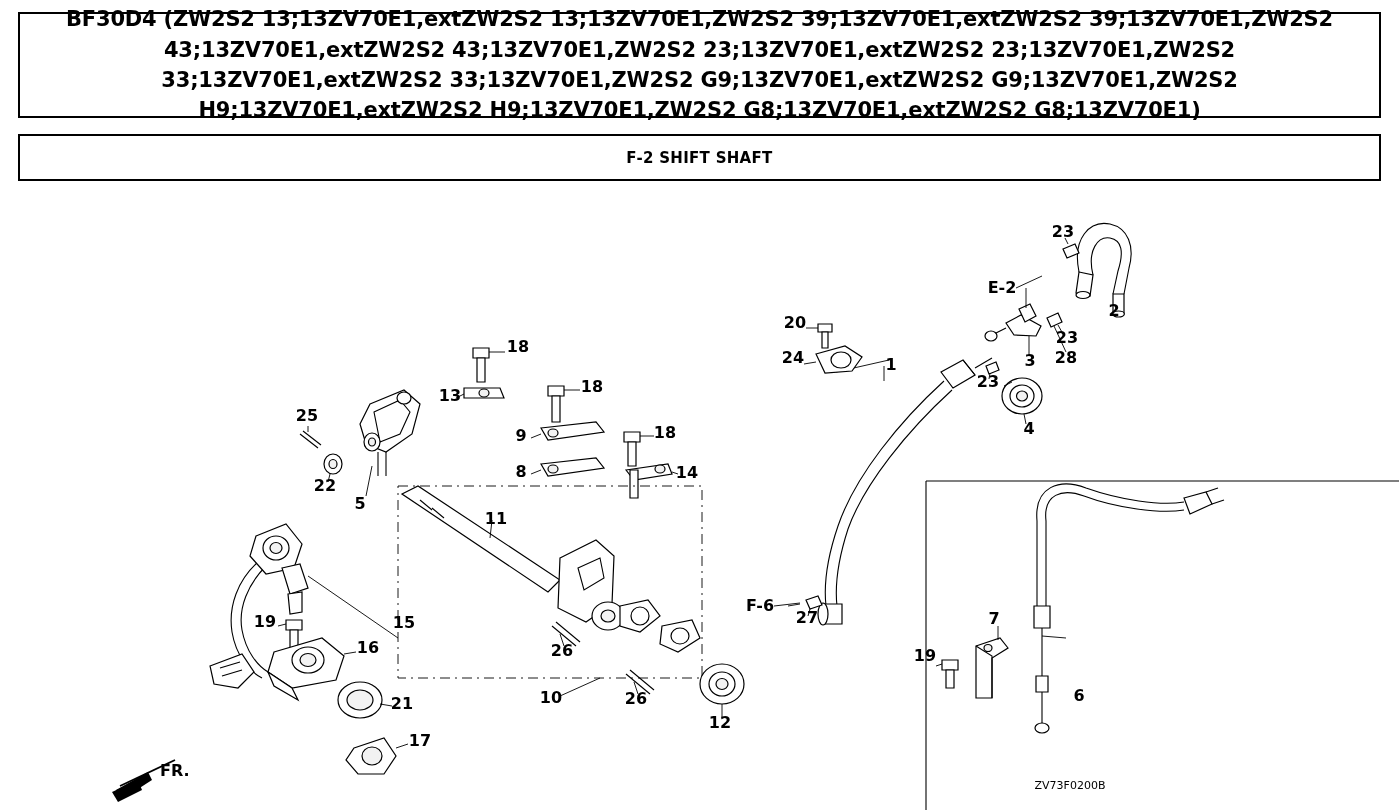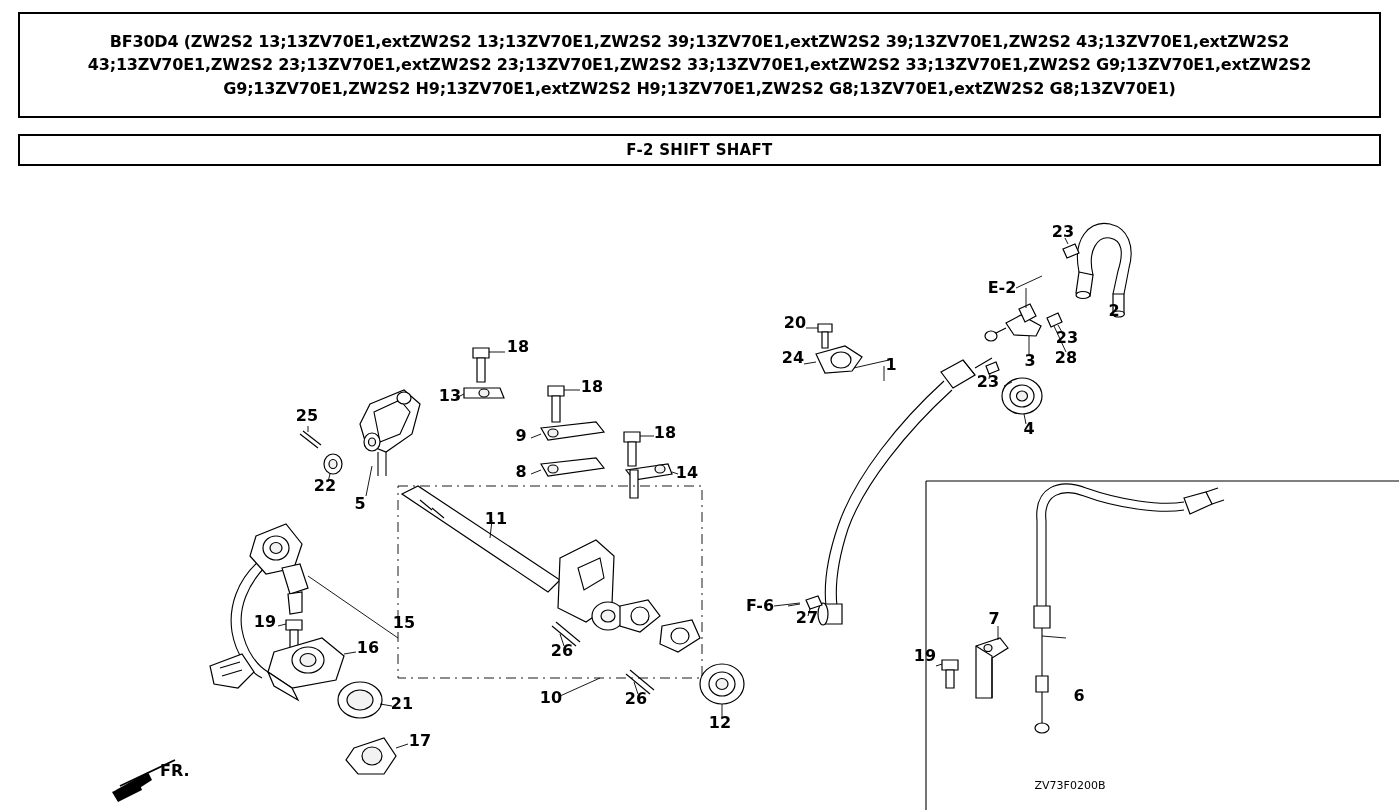--- a/index.html
+++ b/index.html
@@ -32,28 +32,28 @@
   #title-box {
     top: 12px;
     height: 106px;
     display: flex;
     align-items: center;
     justify-content: center;
     padding: 2px 10px;
   }
   #title-text {
     font-weight: bold;
-    font-size: 16px;
+    font-size: 21px;
     line-height: 1.45;
     text-align: center;
     letter-spacing: -0.2px;
   }
   #subtitle-box {
     top: 134px;
-    height: 32px;
+    height: 47px;
     display: flex;
     align-items: center;
     justify-content: center;
   }
   #subtitle-text {
     font-weight: bold;
     font-size: 15px;
     letter-spacing: 0.3px;
   }
   

